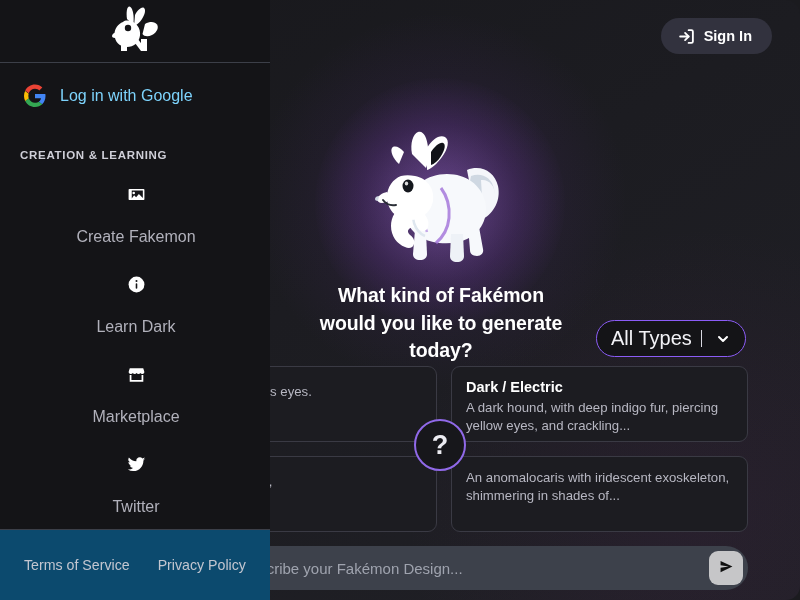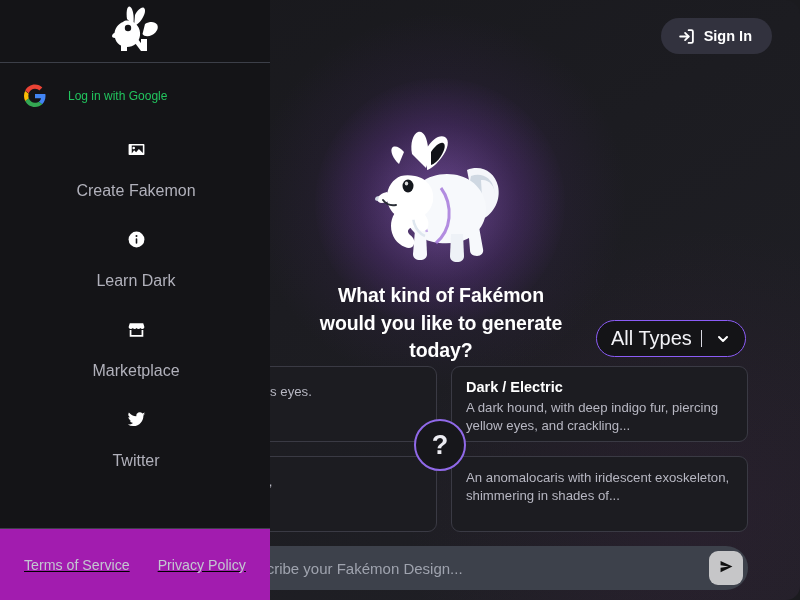--- a/index.html
+++ b/index.html
@@ -231,24 +231,24 @@
     align-items: center;
     justify-content: center;
     border-bottom: 1px solid #3c3f48;
     background: #141417;
   }
   .sb-body { flex: 1; padding-top: 6px; }
 
   .sb-google {
     display: flex;
     align-items: center;
-    gap: 20px;
+    gap: 12px;
     padding: 14px 20px 14px 22px;
-    color: #22c55e;
-    font-size: 12px;
+    color: #7dd3fc;
+    font-size: 16px;
   }
   .gicon {
     width: 26px; height: 26px;
     display: flex; align-items: center; justify-content: center;
     flex: none;
   }
 
   .sb-section {
     color: #cfcfd8;
     font-size: 11.5px;
@@ -275,22 +275,21 @@
   }
   .sb-ico svg { display: block; }
 
   .sb-footer {
     border-top: 1px solid #3c3f48;
     height: 72px;
     display: flex;
     align-items: center;
     gap: 28px;
     padding-left: 24px;
-    background: #a21caf;
-    text-decoration: underline;
+    background: #0c4a6e;
   }
   .sb-footer a {
     color: #c3c6d0;
     font-size: 14.2px;
     text-decoration: none;
   }
 </style>
 </head>
 <body>
 
@@ -436,20 +435,21 @@
           <svg width="24" height="24" viewBox="0 0 48 48">
             <path fill="#4285F4" d="M45 24c0-1.6-.1-2.8-.4-4H24v8.5h12c-.2 2-1.5 5-4.4 7l6.7 5.2C42.2 36.9 45 31 45 24z"></path>
             <path fill="#34A853" d="M24 46c5.9 0 10.9-2 14.5-5.3l-6.9-5.4c-1.9 1.3-4.4 2.2-7.6 2.2-5.8 0-10.7-3.8-12.5-9.1l-7.1 5.5C8 41.2 15.4 46 24 46z"></path>
             <path fill="#FBBC05" d="M11.5 28.4c-.5-1.4-.8-2.9-.8-4.4s.3-3 .7-4.4l-7.1-5.5C2.8 17 2 20.4 2 24s.8 7 2.3 9.9l7.2-5.5z"></path>
             <path fill="#EA4335" d="M24 9.5c4.1 0 6.9 1.8 8.5 3.3l6.2-6C34.9 3.4 29.9 1 24 1 15.4 1 8 5.8 4.3 13.1l7.1 5.5C13.3 13.3 18.2 9.5 24 9.5z"></path>
           </svg>
         </span>
         <span>Log in with Google</span>
       </div>
 
+      <div class="sb-section">CREATION &amp; LEARNING</div>
 
       <div class="sb-item">
         <span class="sb-ico">
           <svg width="19" height="19" viewBox="0 0 24 24" fill="currentColor">
               <path d="M21 5H3a1 1 0 0 0-1 1v12a1 1 0 0 0 1 1h18a1 1 0 0 0 1-1V6a1 1 0 0 0-1-1zm-1 11.5l-5-5-3.5 4-2.5-2.5L6 17V7h14v9.5z"></path>
               <circle cx="8.5" cy="10" r="1.6"></circle>
             </svg>
         </span>
         <span>Create Fakemon</span>
       </div>

